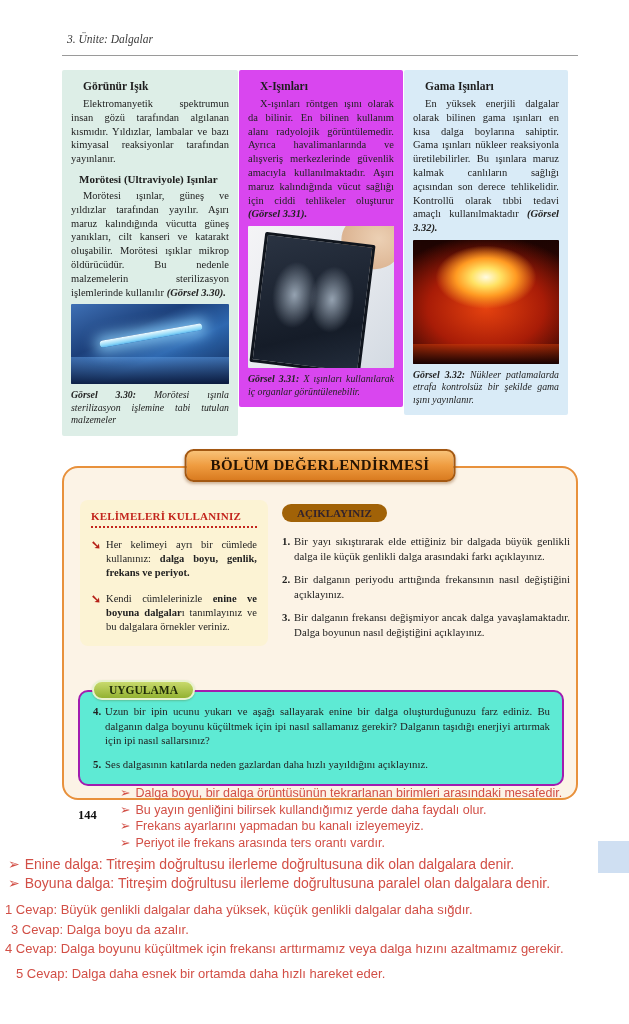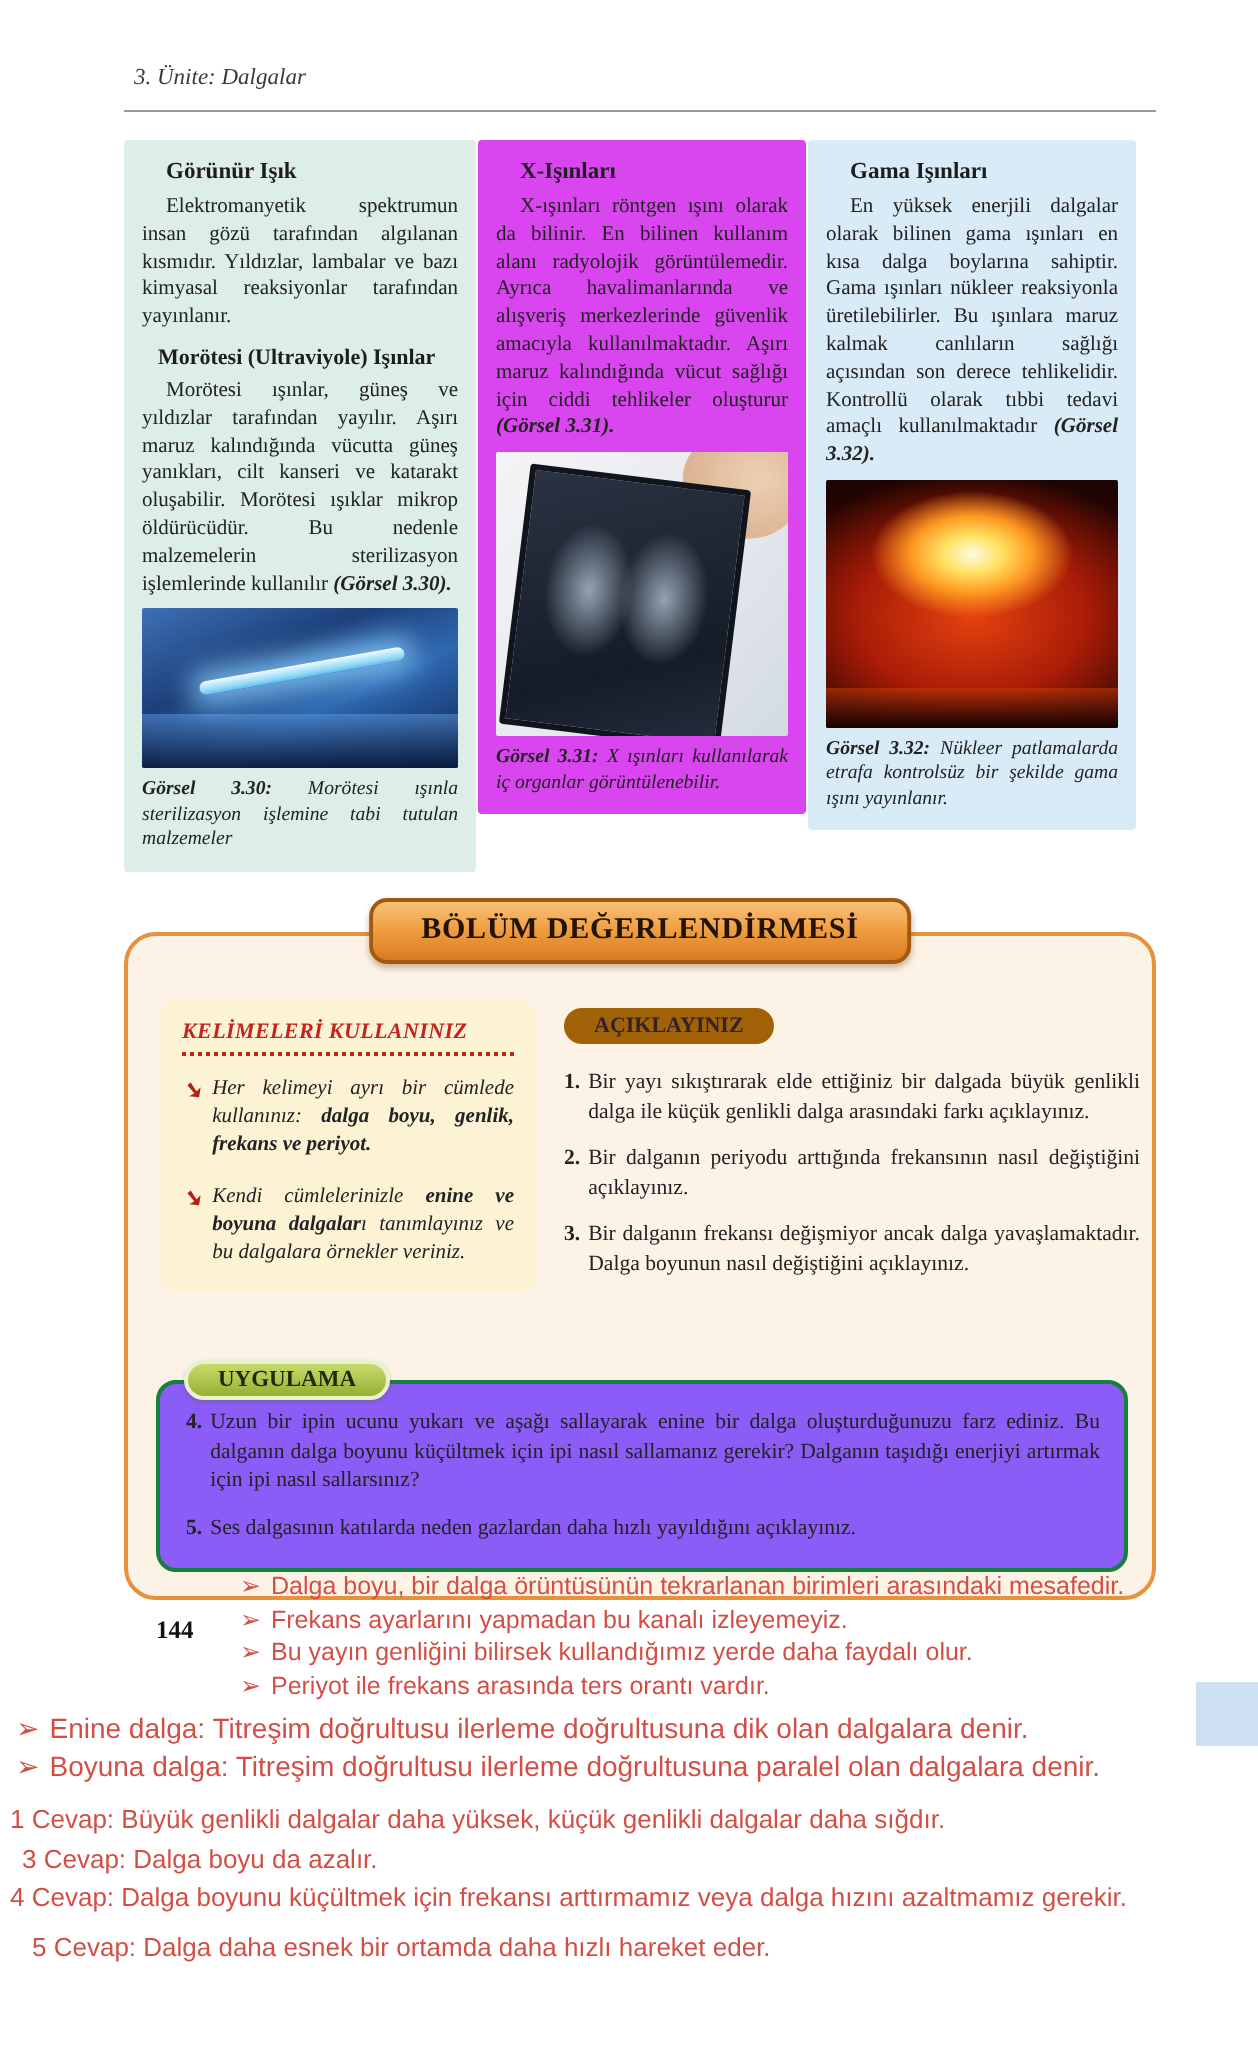--- a/index.html
+++ b/index.html
@@ -53,37 +53,37 @@
   .eval-box{position:absolute;left:62px;top:466px;width:516px;height:334px;box-sizing:border-box;
     background:#fcf3e6;border:2px solid #e8913c;border-radius:16px;}
   .eval-banner{position:absolute;left:50%;transform:translateX(-50%);top:-19px;
     padding:6px 24px;white-space:nowrap;
     background:linear-gradient(180deg,#f8c278 0%,#ef9c40 50%,#d97b20 100%);
     border:2px solid #a35812;border-radius:9px;
     font-weight:bold;font-size:15px;letter-spacing:.4px;color:#241303;
     box-shadow:0 2px 3px rgba(120,60,10,.35);}
 
   .kelimeleri{position:absolute;left:16px;top:32px;width:188px;box-sizing:border-box;
-    background:#fcf3d4;border-radius:8px;padding:10px 11px 12px;font-style:italic;}
+    background:#fcf3d4;border-radius:8px;padding:10px 11px 12px;}
   .kelimeleri-title{color:#c3251d;font-weight:bold;font-size:11px;letter-spacing:.2px;
     border-bottom:2px dotted #c3251d;padding-bottom:4px;margin-bottom:10px;}
   .kbullet{display:flex;gap:5px;margin-bottom:12px;}
   .kbullet:last-child{margin-bottom:0;}
   .kbullet .arrow{color:#b51f16;font-size:12px;font-weight:bold;line-height:14px;flex:0 0 auto;}
   .kbullet .ktext{font-size:10.5px;line-height:14px;text-align:justify;}
 
   .aciklayiniz-pill{position:absolute;left:218px;top:36px;background:#a16207;color:#33232c;
     font-weight:bold;font-size:11px;padding:3px 15px;border-radius:12px;}
   .aciklayiniz-items{position:absolute;left:218px;top:66px;width:288px;}
   .qitem{display:flex;gap:4px;margin-bottom:9px;}
   .qitem .qnum{font-weight:bold;font-size:10.8px;line-height:14.5px;flex:0 0 auto;}
   .qitem .qtext{font-size:10.8px;line-height:14.5px;text-align:justify;}
 
   .uygulama-box{position:absolute;left:14px;top:222px;width:486px;box-sizing:border-box;
-    background:#8b5cf6;border:2px solid #15803d;border-radius:10px;padding:12px 12px 4px 13px;}
+    background:#5eead4;border:2px solid #a21caf;border-radius:10px;padding:12px 12px 4px 13px;}
   .uygulama-pill{position:absolute;top:-12px;left:12px;background:linear-gradient(180deg,#c8da6c,#93b232);
     border:2px solid #e9f2cf;border-radius:12px;padding:2px 15px;
     font-weight:bold;font-size:11.5px;color:#1f2b08;box-shadow:0 1px 2px rgba(80,100,20,.3);}
 
   
   .red{color:#d24f46;font-family:"Liberation Sans", sans-serif;}
   .ann-group1{position:absolute;left:120px;top:785px;font-size:12.5px;line-height:16.5px;}
   .ann-group2{position:absolute;left:8px;top:855px;font-size:14px;line-height:19px;}
   .ann-line .arrow{margin-right:5px;}
   .answers{position:absolute;left:5px;top:901px;font-size:13px;line-height:18.5px;}
@@ -174,22 +174,22 @@
     </div>
     <div class="qitem">
       <span class="qnum">5.</span>
       <span class="qtext">Ses dalgasının katılarda neden gazlardan daha hızlı yayıldığını açıklayınız.</span>
     </div>
   </div>
 </div>
 
 <div class="ann-group1 red">
   <div class="ann-line"><span class="arrow">➢</span><span>Dalga boyu, bir dalga örüntüsünün tekrarlanan birimleri arasındaki mesafedir.</span></div>
+  <div class="ann-line"><span class="arrow">➢</span><span>Bu yayın genliğini bilirsek kullandığımız yerde daha faydalı olur.</span></div>
   <div class="ann-line"><span class="arrow">➢</span><span>Frekans ayarlarını yapmadan bu kanalı izleyemeyiz.</span></div>
-  <div class="ann-line"><span class="arrow">➢</span><span>Bu yayın genliğini bilirsek kullandığımız yerde daha faydalı olur.</span></div>
   <div class="ann-line"><span class="arrow">➢</span><span>Periyot ile frekans arasında ters orantı vardır.</span></div>
 </div>
 
 <div class="page-number">144</div>
 
 <div class="ann-group2 red">
   <div class="ann-line"><span class="arrow">➢</span><span>Enine dalga: Titreşim doğrultusu ilerleme doğrultusuna dik olan dalgalara denir.</span></div>
   <div class="ann-line"><span class="arrow">➢</span><span>Boyuna dalga: Titreşim doğrultusu ilerleme doğrultusuna paralel olan dalgalara denir.</span></div>
 </div>
 

